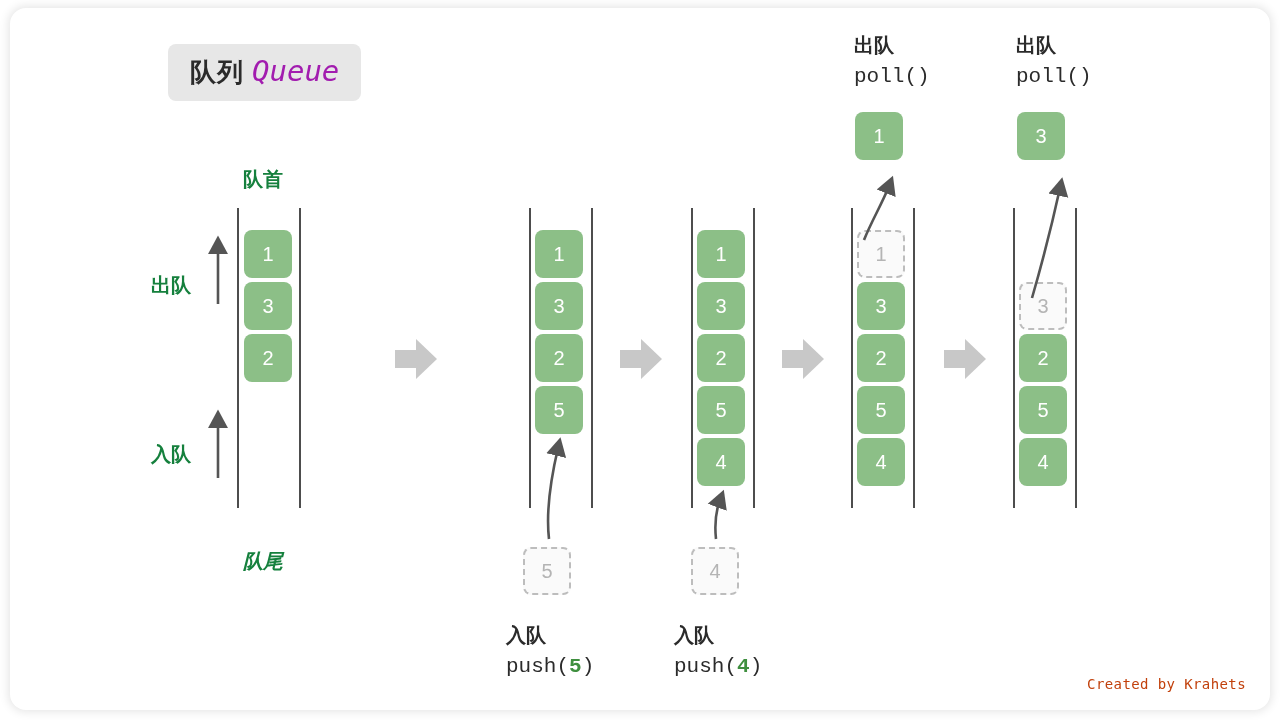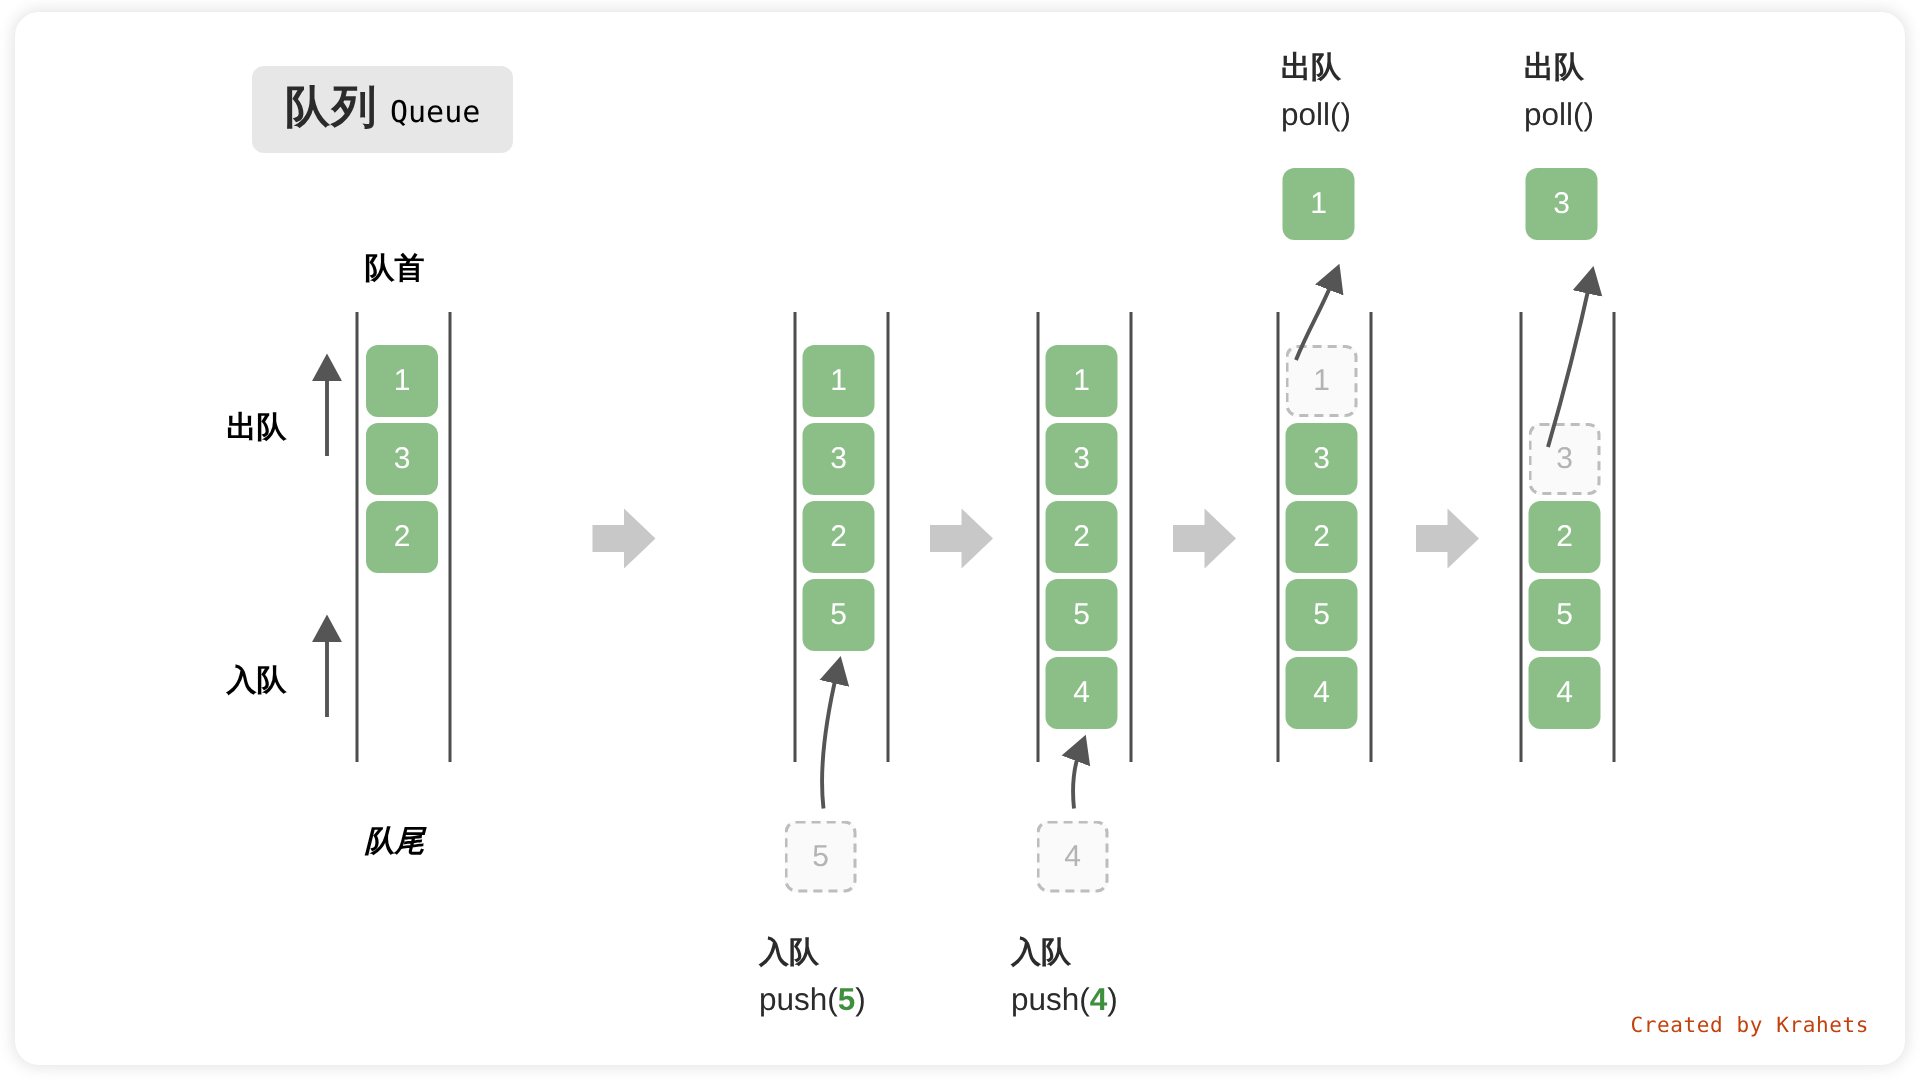--- a/index.html
+++ b/index.html
@@ -23,48 +23,49 @@
   #title-badge {
     position: absolute;
     left: 158px; top: 36px;
     padding: 13px 22px 15px 22px;
     background: #e7e7e7;
     border-radius: 8px;
     white-space: nowrap;
     line-height: 1;
   }
   #title-badge .zh {
-    font-size: 30px; font-weight: bold; color: #2b2b2b;
+    font-size: 26px; font-weight: bold; color: #2b2b2b;
     letter-spacing: 1px;
   }
   #title-badge .en {
-    font-size: 20px; color: #000000;
+    font-size: 29px; color: #a21caf;
     font-family: "DejaVu Sans Mono", "Liberation Mono", monospace;
     margin-left: 8px;
+    font-style: italic;
   }
 
   
   .zh-label {
     position: absolute;
-    font-size: 20px; font-weight: bold; color: #000000;
+    font-size: 20px; font-weight: bold; color: #15803d;
     white-space: nowrap; line-height: 1.35;
   }
   .op-label {
     position: absolute;
     white-space: nowrap; line-height: 1.55;
     text-align: left;
   }
   .op-label .zh {
     display: block;
     font-size: 20px; font-weight: bold; color: #2b2b2b;
   }
   .op-label .code {
     display: block;
     font-size: 21px; color: #2b2b2b;
-    font-family: Liberation Sans, sans-serif;
+    font-family: Liberation Mono, monospace;
   }
   .op-label .code .num { color: #3f8f3f; font-weight: bold; }
 
   
   .rail {
     position: absolute;
     width: 1.6px;
     background: #4d4d4d;
   }
 

